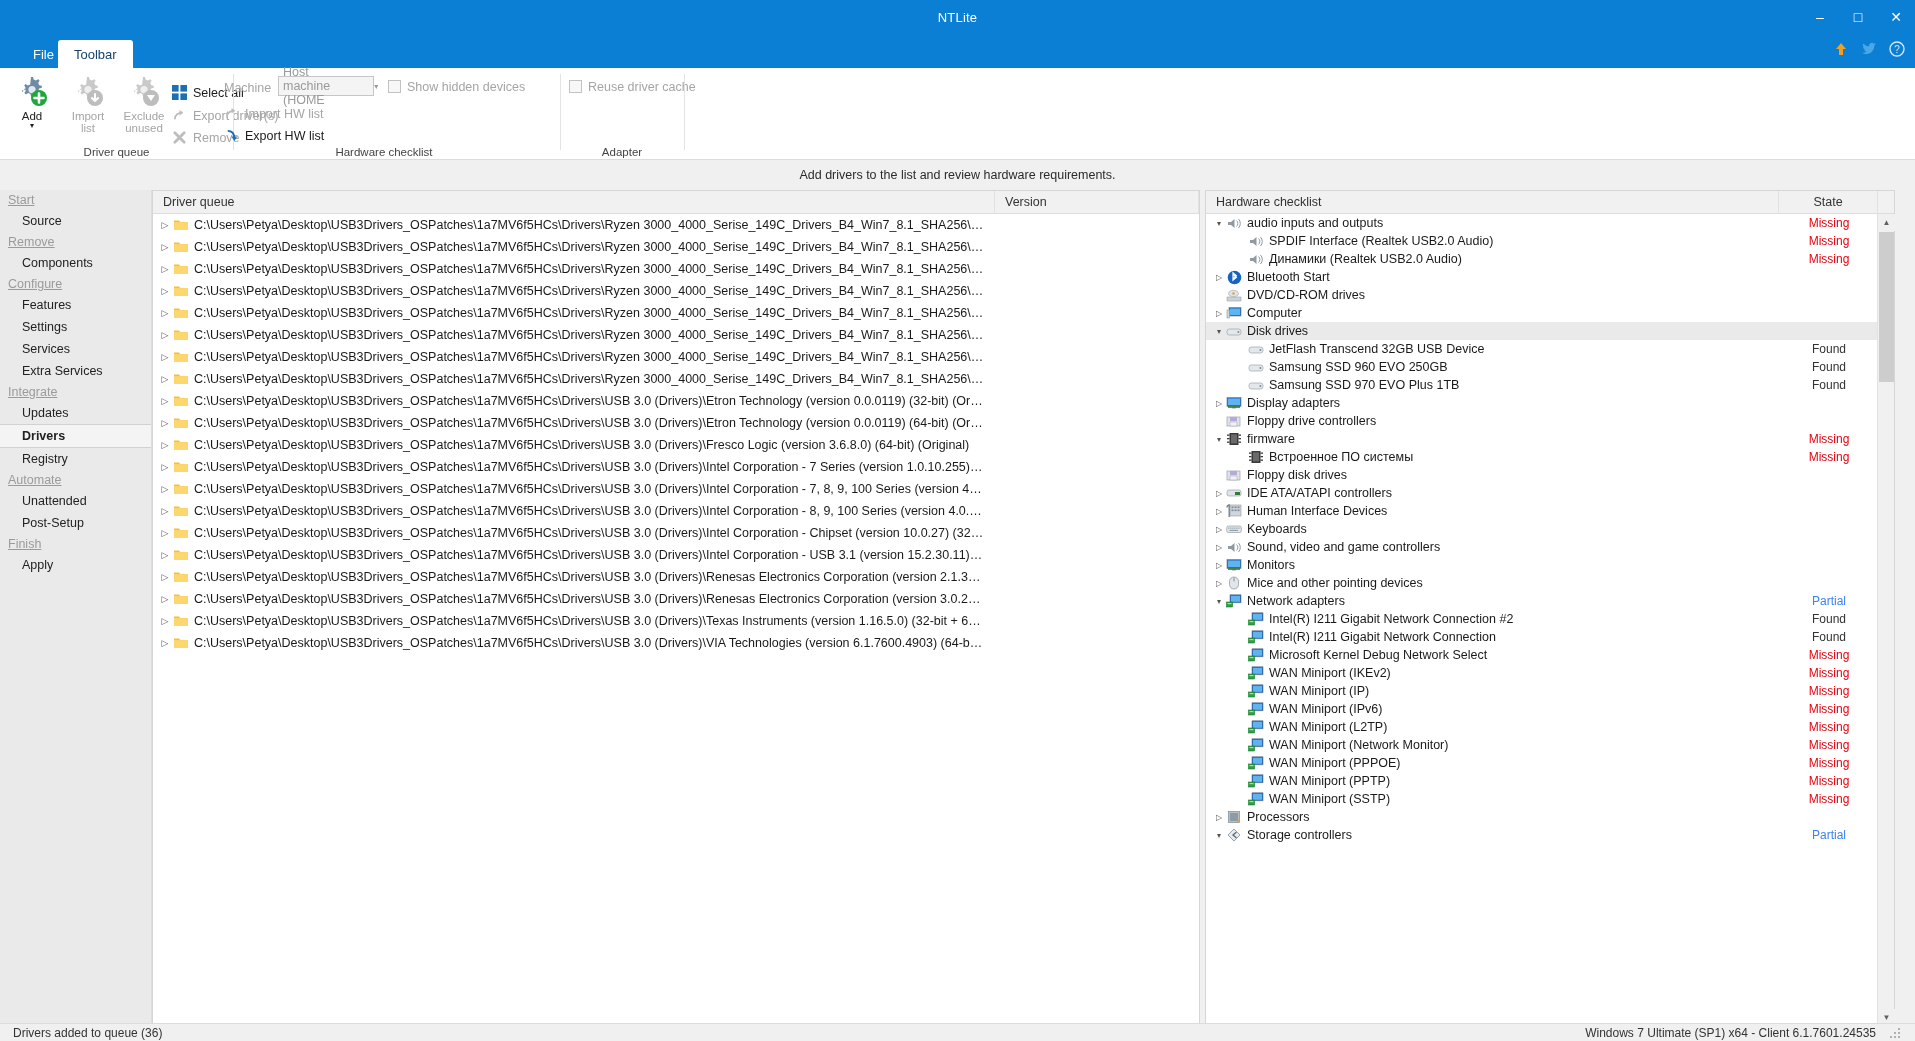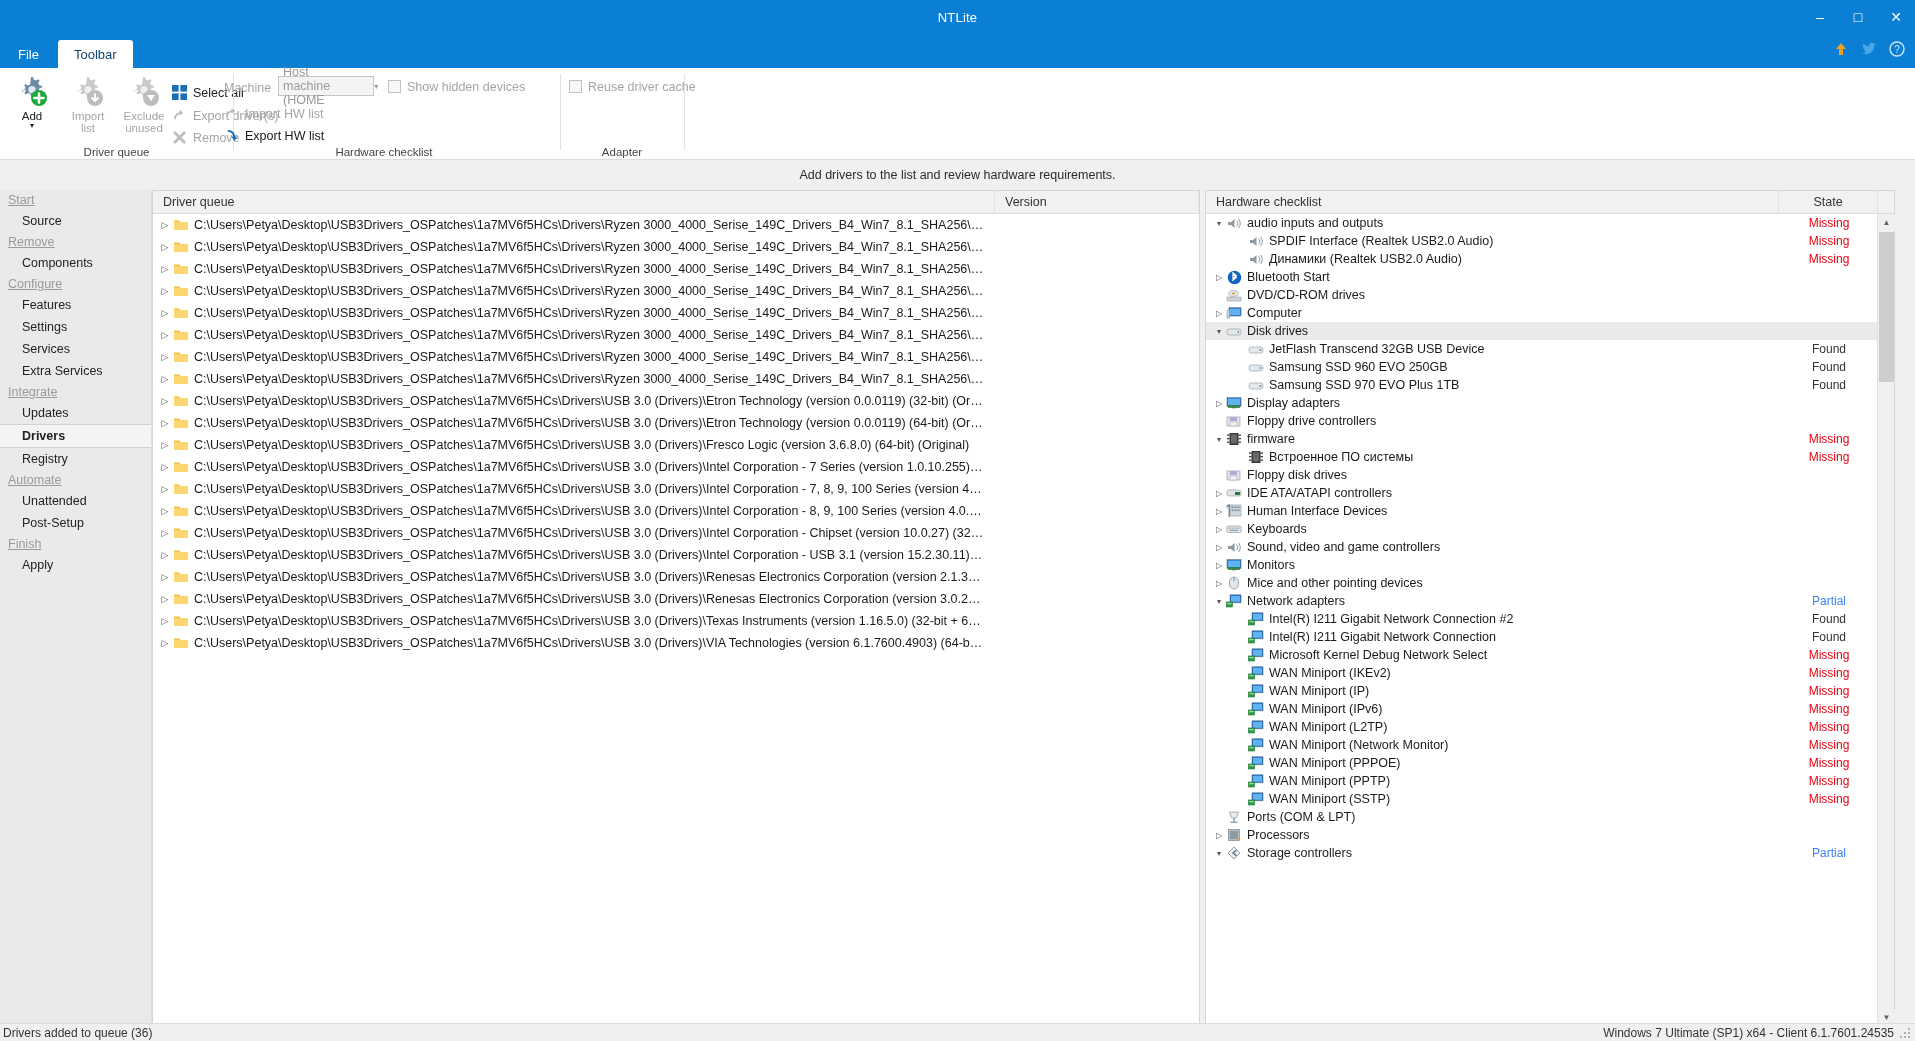--- a/index.html
+++ b/index.html
@@ -27,21 +27,21 @@
   
   .menustrip {
     position: absolute; left: 0; top: 34px; width: 1915px; height: 34px;
     background: #0a7fd4;
   }
   .mtab {
     position: absolute; top: 6px; height: 28px;
     display: flex; align-items: center; justify-content: center;
     padding: 0 16px; color: #fff; font-size: 13px;
   }
-  .mtab.file { left: 2px; }
+  .mtab.file { left: 17px; }
   .mtab.active {
     background: #ffffff; color: #14446e; left: 58px;
     border-top-left-radius: 3px; border-top-right-radius: 3px; height: 28px; top: 6px;
     font-weight: normal;
   }
   .topicons { position: absolute; right: 10px; top: 7px; display: flex; gap: 12px; align-items: center; }
   .topicon { width: 16px; height: 16px; display: block; }
 
   
   .ribbon {
@@ -142,21 +142,21 @@
   .vscroll { position: absolute; right: 0; top: 23px; bottom: 0; width: 17px; background: #f0f0f0; border-left: 1px solid #e2e2e2; }
   .vs-btn { width: 17px; height: 17px; display: flex; align-items: center; justify-content: center; background: #f0f0f0; color: #606060; font-size: 8px; }
   .vs-btn.bot { position: absolute; bottom: 0; }
   .vs-thumb { position: absolute; left: 1px; width: 15px; background: #cdcdcd; }
 
   
   .statusbar {
     position: absolute; left: 0; bottom: 0; width: 1915px; height: 18px;
     background: #f0f0f0; border-top: 1px solid #dcdcdc;
     display: flex; align-items: center; justify-content: space-between;
-    font-size: 12px; color: #333; padding: 0 3px;
+    font-size: 12px; color: #333; padding: 0 13px;
   }
   .grip { width: 14px; height: 14px; }
 </style>
 </head>
 <body>
 
 <div id="app">
 
   <div class="titlebar">
     <span class="title">NTLite</span>
@@ -980,33 +980,20 @@
               <rect x="5" y="1.8" width="9" height="6" fill="#5fb3f0"></rect>
               <rect x="0.5" y="8" width="6" height="5" fill="#2e9e42" stroke="#1d7a30" stroke-width=".6"></rect>
               <rect x="1.5" y="9" width="4" height="1.2" fill="#9ee0aa"></rect>
             </svg>
           </span>
           <span class="hlabel">WAN Miniport (SSTP)</span>
           <span class="hstate missing">Missing</span>
         </div>
         <div class="hrow">
           <span style="display:inline-block;width:6px;flex:0 0 6px;"></span>
-          <span class="hexp empty">▷</span>
-          <span class="hicon">
-            <svg width="14" height="14" viewBox="0 0 14 14">
-              <path d="M2.5 2h9l-2 6h-5z" fill="#e7ebee" stroke="#93a0a9" stroke-width=".8"></path>
-              <rect x="6.2" y="8" width="1.6" height="4" fill="#93a0a9"></rect>
-              <rect x="3.5" y="11.6" width="7" height="1.4" fill="#93a0a9"></rect>
-            </svg>
-          </span>
-          <span class="hlabel">Ports (COM &amp; LPT)</span>
-          <span class="hstate partial"></span>
-        </div>
-        <div class="hrow">
-          <span style="display:inline-block;width:6px;flex:0 0 6px;"></span>
           <span class="hexp">▷</span>
           <span class="hicon">
             <svg width="14" height="14" viewBox="0 0 14 14">
               <rect x="1.5" y="1.5" width="11" height="11" fill="#b8bfc5" stroke="#7a8b99" stroke-width=".7"></rect>
               <rect x="3" y="3" width="8" height="8" fill="#8e9aa4"></rect>
               <rect x="10.2" y="10.2" width="2" height="2" fill="#f0a020"></rect>
             </svg>
           </span>
           <span class="hlabel">Processors</span>
           <span class="hstate partial"></span>
@@ -1026,21 +1013,21 @@
       </div>
     <div class="vscroll">
       <div class="vs-btn">▲</div>
       <div class="vs-thumb" style="top:18px; height:150px;"></div>
       <div class="vs-btn bot">▼</div>
     </div>
   </div>
 
   <div class="statusbar">
     <span>Drivers added to queue (36)</span>
-    <span style="display:flex;align-items:center;gap:4px;">
+    <span style="display:flex;align-items:center;gap:12px;">
       <span>Windows 7 Ultimate (SP1) x64 - Client 6.1.7601.24535</span>
       <svg class="grip" viewBox="0 0 14 14">
         <g fill="#b0b0b0">
           <rect x="10" y="10" width="2" height="2"></rect>
             <rect x="6" y="10" width="2" height="2"></rect>
             <rect x="10" y="6" width="2" height="2"></rect>
           <rect x="2" y="10" width="2" height="2"></rect>
             <rect x="6" y="6" width="2" height="2"></rect>
             <rect x="10" y="2" width="2" height="2"></rect>
         </g>

